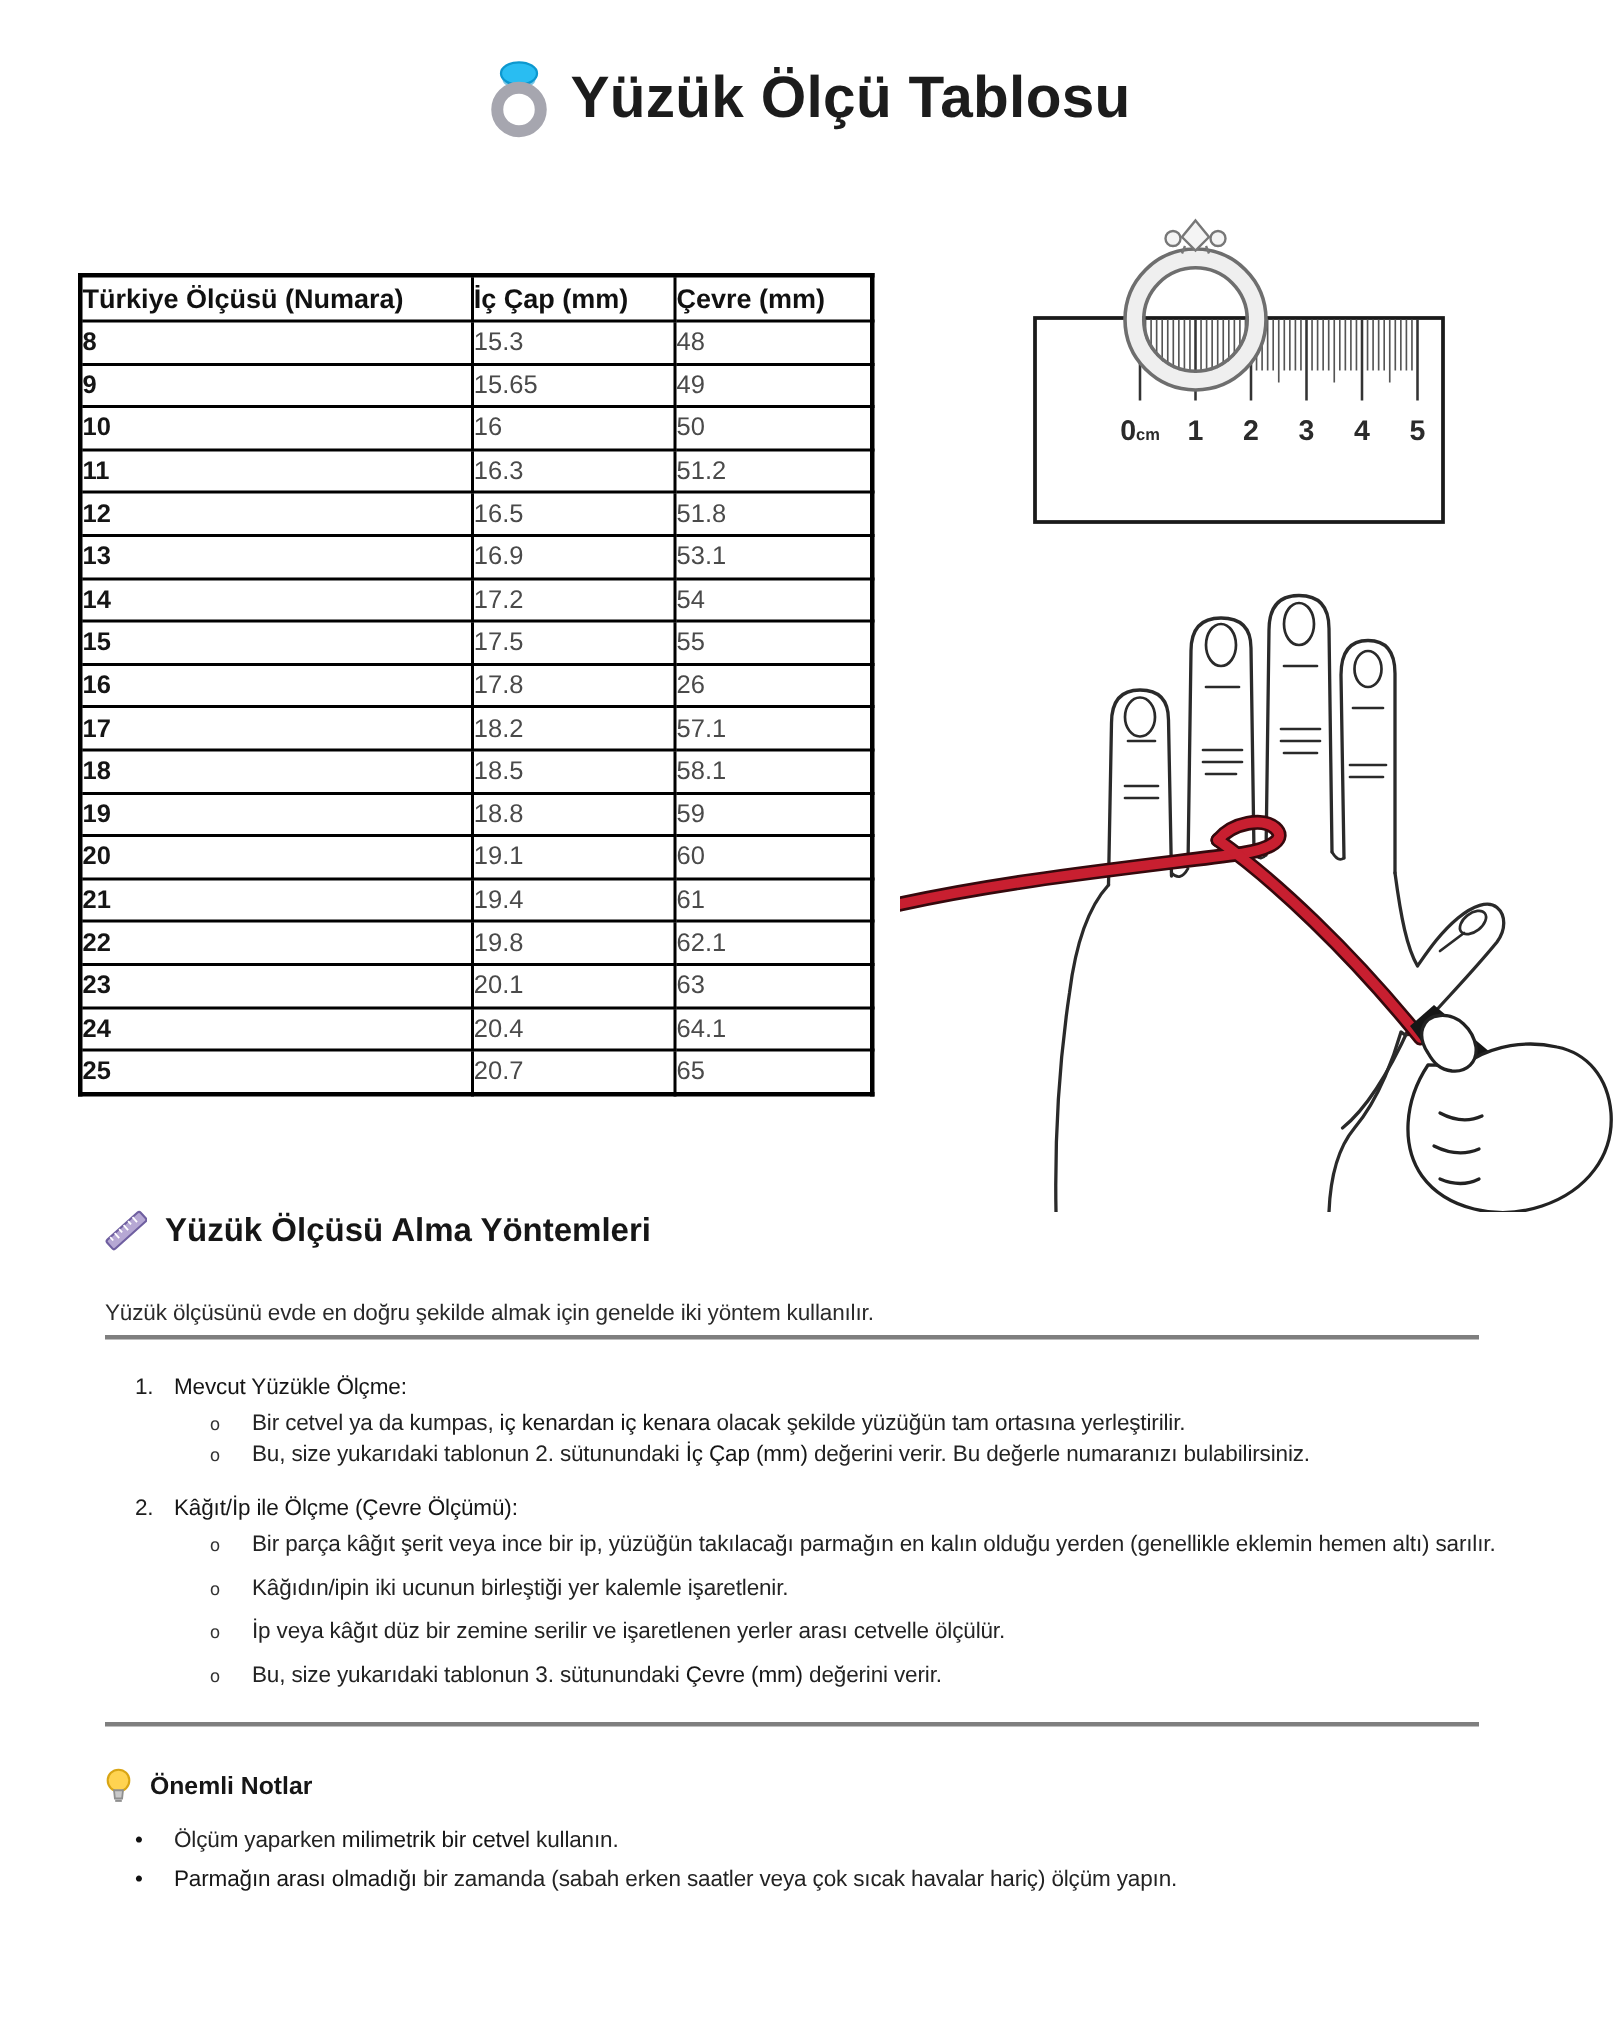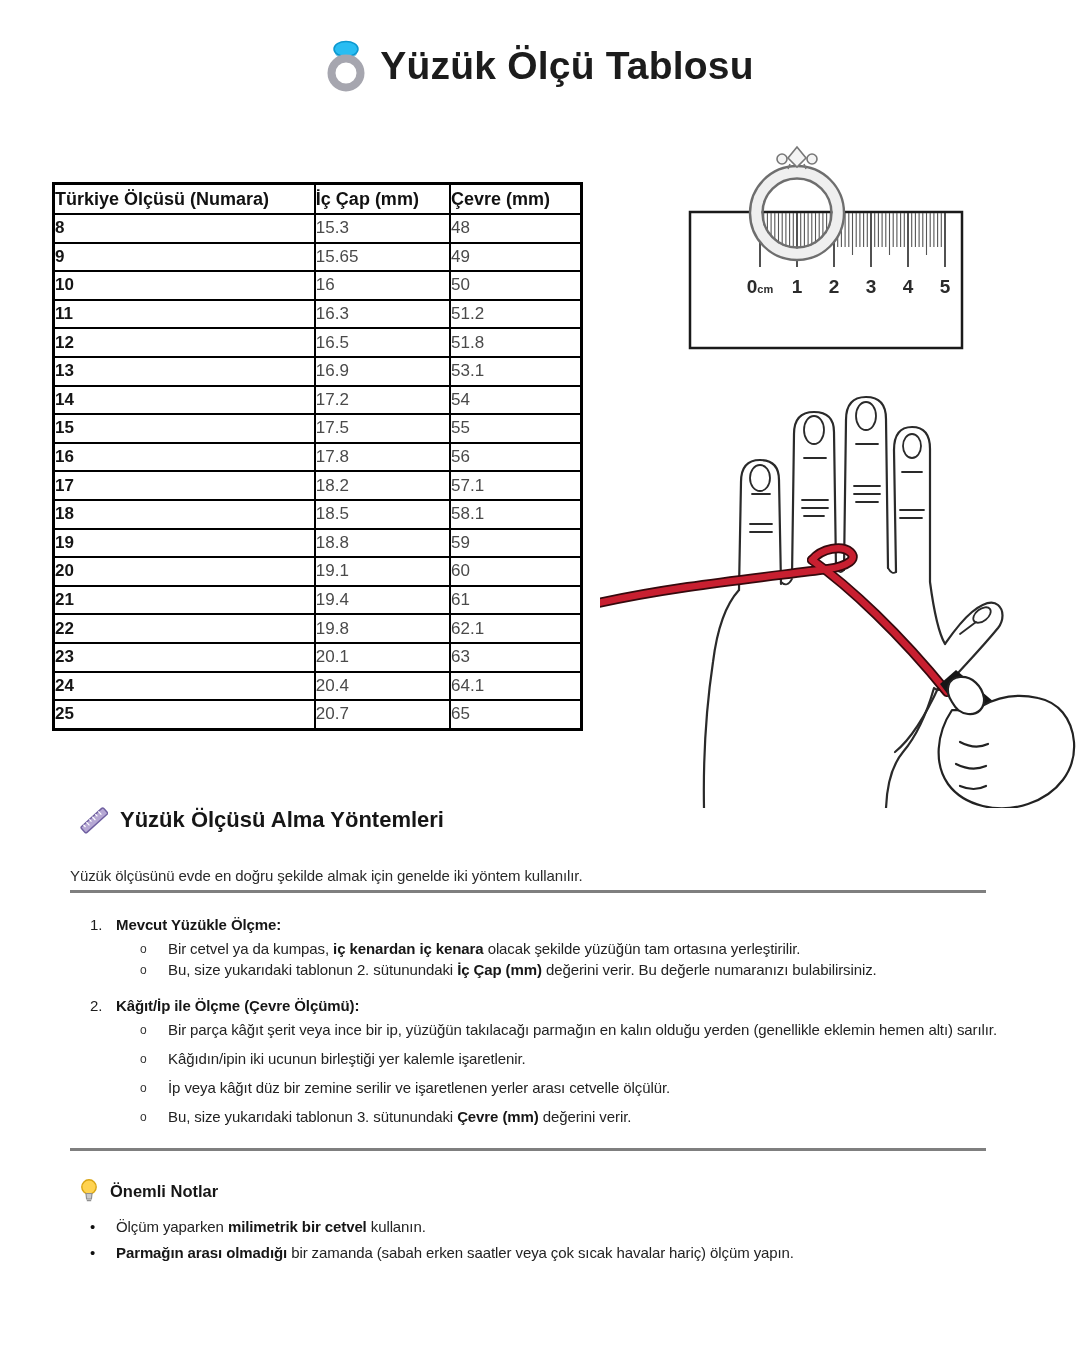--- a/index.html
+++ b/index.html
@@ -20,33 +20,33 @@
   table.size-table th{height:28px;font-size:18px;font-weight:700;color:#111;}
   table.size-table td{height:26.6px;font-size:17px;color:#4a4a4a;}
   table.size-table td.c1{font-weight:700;color:#151515;}
   col.c-size{width:49.5%;} col.c-diam{width:25.6%;} col.c-circ{width:24.9%;}
 
   
   .ruler-illu{position:absolute;left:670px;top:138px;width:310px;height:215px;}
   .hand-illu{position:absolute;left:600px;top:372px;width:480px;height:436px;}
 
   
-  .sec-head{position:absolute;left:80px;display:flex;align-items:center;gap:12px;}
+  .sec-head{position:absolute;left:70px;display:flex;align-items:center;gap:12px;}
   .sec-head h2{margin:0;font-size:22px;font-weight:700;color:#161616;}
   .methods-head{top:806px;}
   .methods-intro{position:absolute;left:70px;top:850px;font-size:15px;color:#2a2a2a;
                  letter-spacing:-0.1px;margin-top:17px;}
   .divider{position:absolute;left:70px;width:916px;height:3px;background:#7f7f7f;}
   .divider-1{top:890px;} .divider-2{top:1148px;}
 
   .method-list{position:absolute;left:70px;top:916px;width:930px;}
   .m-item{margin-bottom:19px;}
   .m-title{display:flex;font-size:15px;margin-bottom:7px;letter-spacing:-0.1px;}
   .m-num{width:26px;margin-left:20px;color:#1d1d1d;}
-  .m-bold,.b{font-weight:700;color:#161616;}
+  .m-bold,.b{font-weight:400;color:#161616;}
   .m-bullet{display:flex;font-size:15px;color:#232323;letter-spacing:-0.1px;}
   .m-marker{width:28px;margin-left:70px;font-size:12px;color:#333;padding-top:2px;}
   .m-item.spread .m-bullet{margin-bottom:12px;}
   .m-item .m-bullet{margin-bottom:4px;}
 
   
   .notes-head{top:1178px;}
   .notes-head h3{margin:0;font-size:16.5px;font-weight:700;color:#161616;}
   .notes-list{position:absolute;left:70px;top:1218px;width:930px;}
   .n-bullet{display:flex;font-size:15px;color:#232323;margin-bottom:9px;letter-spacing:-0.1px;}
@@ -117,21 +117,21 @@
             <td>54</td>
           </tr>
           <tr>
             <td class="c1">15</td>
             <td>17.5</td>
             <td>55</td>
           </tr>
           <tr>
             <td class="c1">16</td>
             <td>17.8</td>
-            <td>56</td>
+            <td>26</td>
           </tr>
           <tr>
             <td class="c1">17</td>
             <td>18.2</td>
             <td>57.1</td>
           </tr>
           <tr>
             <td class="c1">18</td>
             <td>18.5</td>
             <td>58.1</td>

